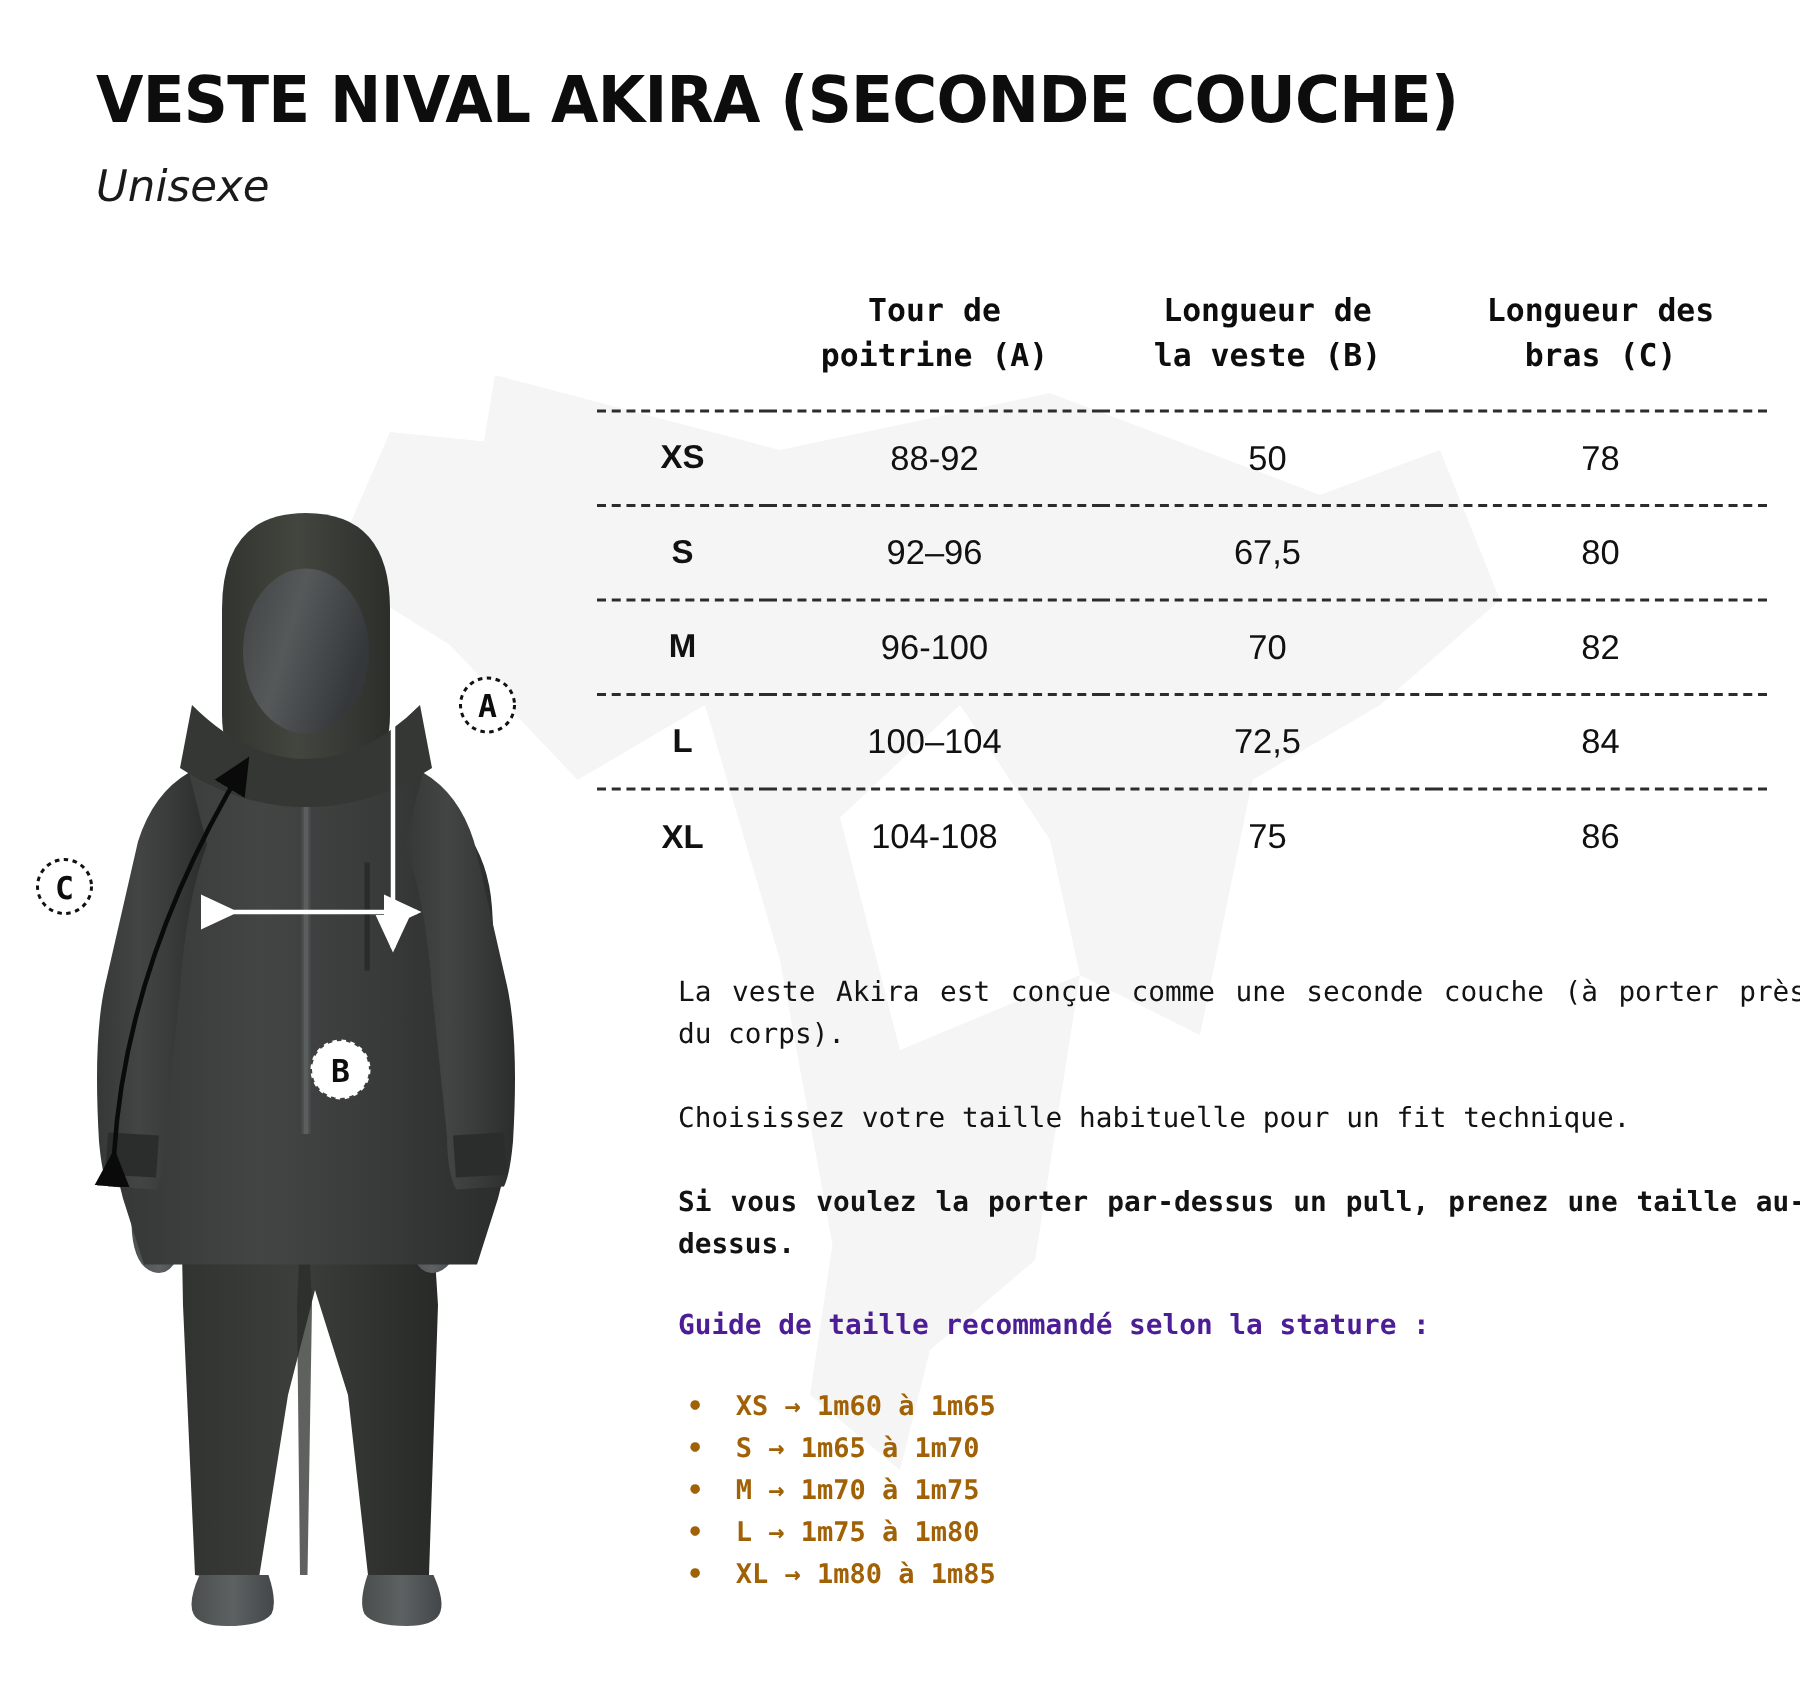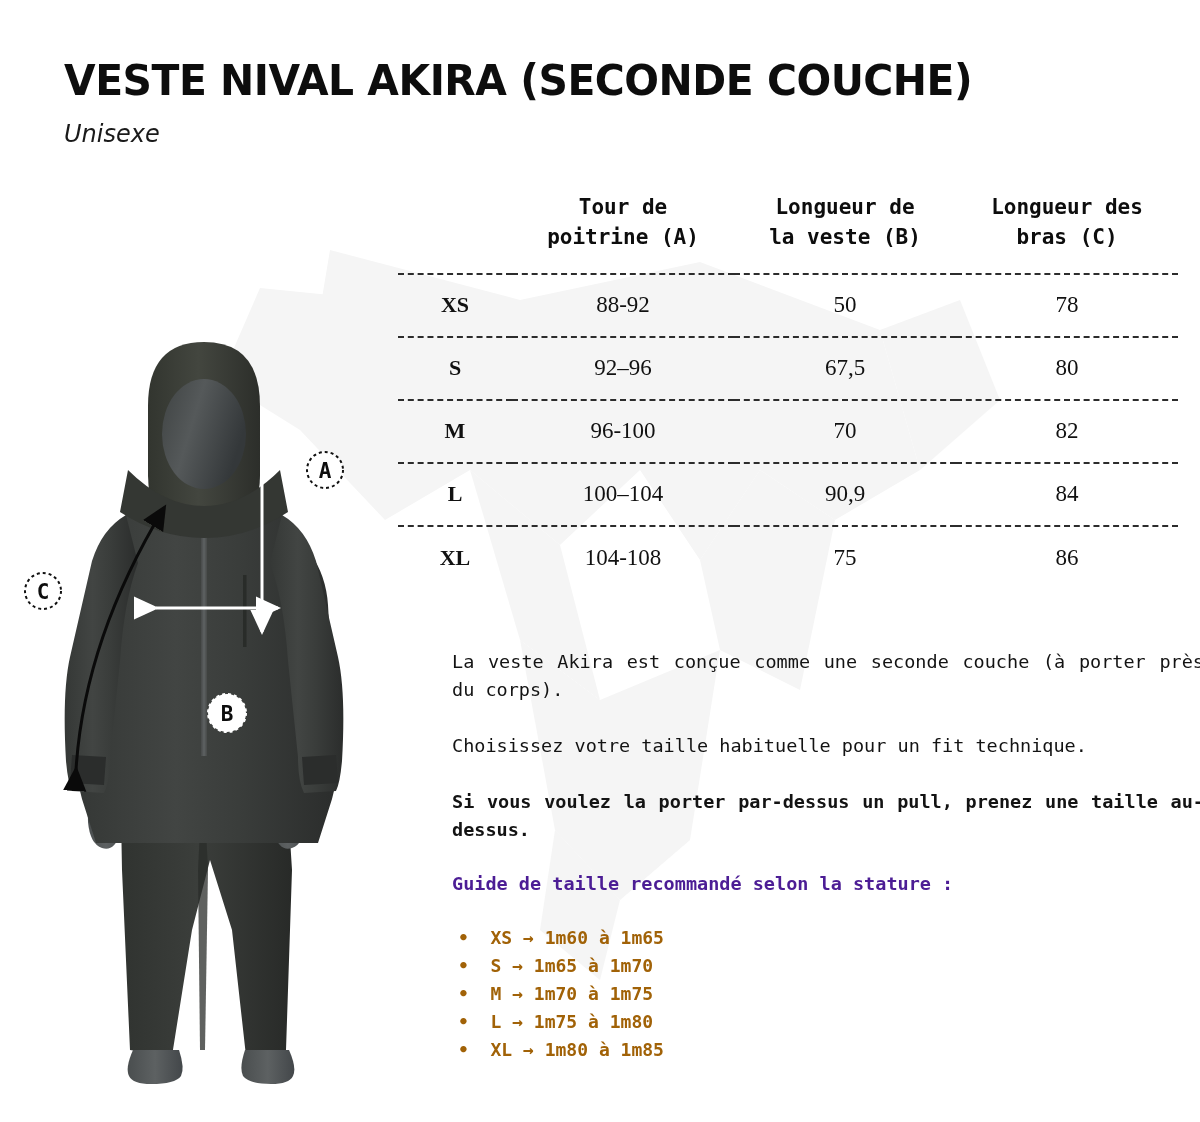--- a/index.html
+++ b/index.html
@@ -23,38 +23,38 @@
     left: 0; top: 0;
     width: 1200px; height: 1122px;
     z-index: 0;
     pointer-events: none;
   }
 
   
   #header {
     position: absolute;
     left: 64px;
-    top: 58px;
+    top: 45px;
     z-index: 5;
   }
   #page-title {
     font-family: "DejaVu Sans", sans-serif;
     font-weight: bold;
     font-size: 43px;
     letter-spacing: -0.5px;
     line-height: 1.05;
     color: #0d0d0d;
     transform: scaleX(0.95);
     transform-origin: left center;
     white-space: nowrap;
   }
   #page-subtitle {
     font-family: "DejaVu Sans", sans-serif;
     font-style: italic;
-    font-size: 24px;
+    font-size: 29px;
     color: #1a1a1a;
     margin-top: 17px;
   }
 
   
   #figure-panel {
     position: absolute;
     left: 0; top: 170px;
     width: 400px; height: 930px;
     z-index: 3;
@@ -77,21 +77,21 @@
     font-family: "DejaVu Sans Mono", monospace;
     font-weight: bold;
     font-size: 21px;
     line-height: 1.45;
     color: #0d0d0d;
     text-align: center;
     padding: 0 0 20px 0;
     vertical-align: bottom;
   }
   table.sizes td {
-    font-family: Liberation Serif, serif;
+    font-family: Liberation Sans, sans-serif;
     font-size: 23px;
     text-align: center;
     color: #111111;
     height: 63px;
     vertical-align: middle;
     border-top: 2px dashed #2c2c2c;
   }
   table.sizes td.size-cell {
     font-weight: bold;
     font-size: 22px;
@@ -298,21 +298,21 @@
         </tr>
         <tr>
           <td class="size-cell">M</td>
           <td>96-100</td>
           <td>70</td>
           <td>82</td>
         </tr>
         <tr>
           <td class="size-cell">L</td>
           <td>100–104</td>
-          <td>90,9</td>
+          <td>72,5</td>
           <td>84</td>
         </tr>
         <tr>
           <td class="size-cell">XL</td>
           <td>104-108</td>
           <td>75</td>
           <td>86</td>
         </tr>
       </tbody>
   </table>

